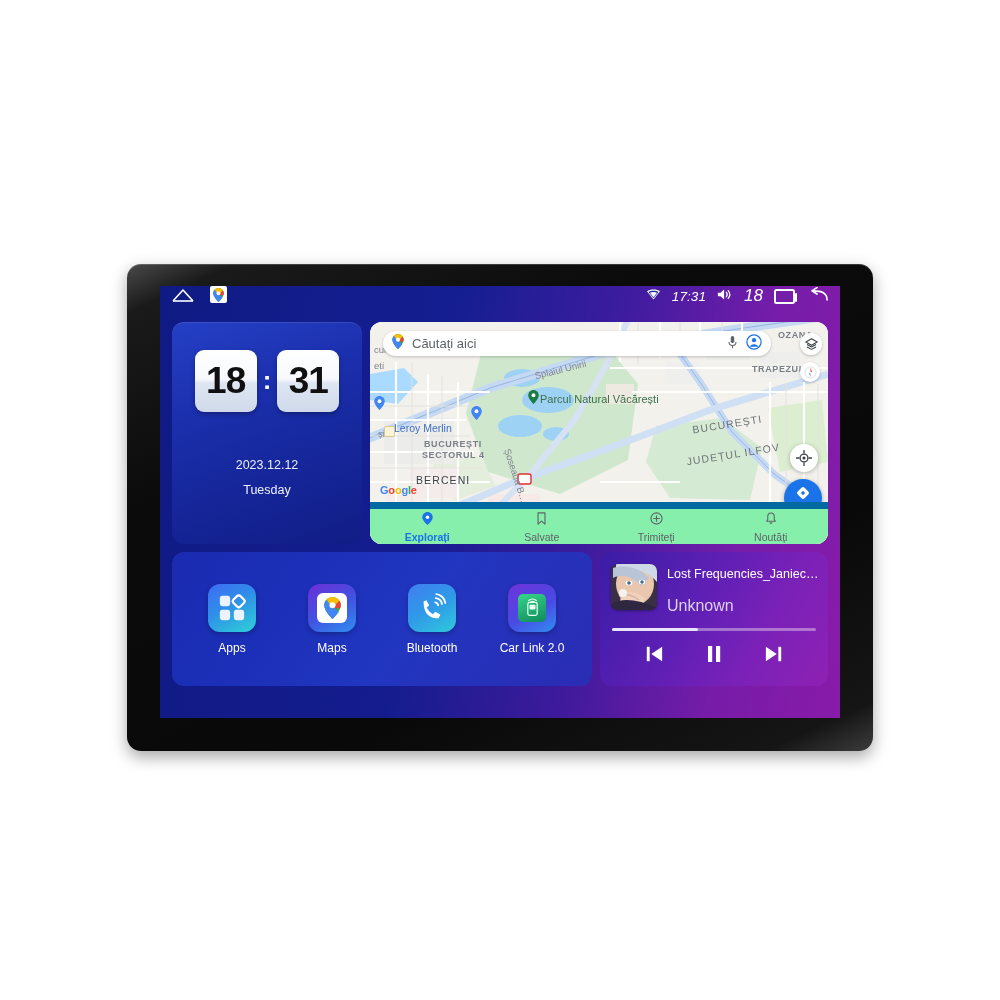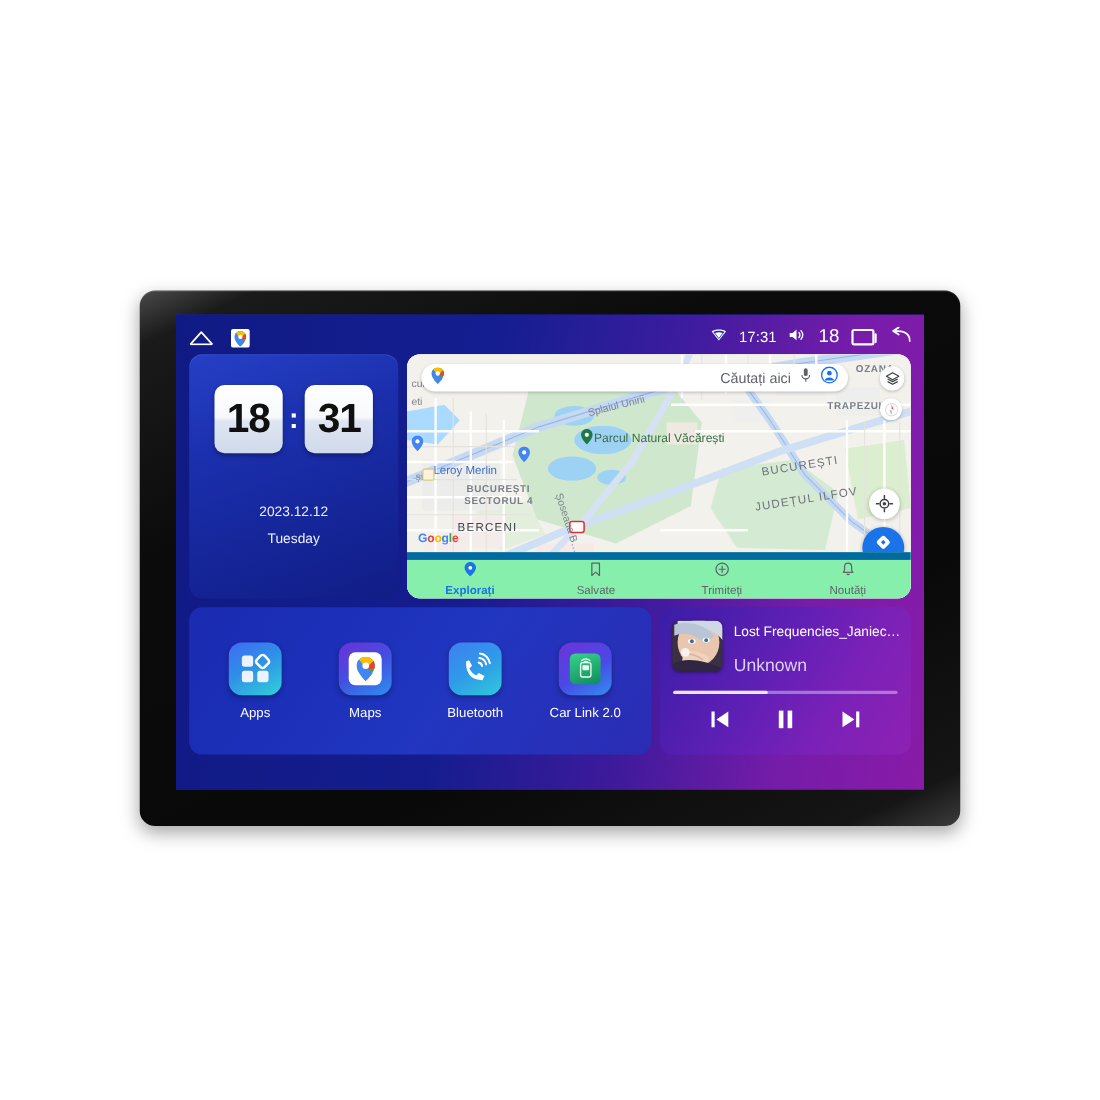--- a/index.html
+++ b/index.html
@@ -38,22 +38,23 @@
     content:"";position:absolute;inset:0;
     background:linear-gradient(100deg, rgba(16,26,132,1) 0%, rgba(21,29,143,.92) 40%,
       rgba(78,28,168,.72) 62%, rgba(140,30,180,.82) 82%, rgba(150,28,175,.9) 100%);
     mix-blend-mode: normal;
   }
   #screen-content { position: absolute; inset: 0; }
 
   
   #status-bar {
     position: absolute; left:0; top:0; width:100%; height:30px;
-    display:flex; align-items:flex-end; padding:0 12px 0 12px;
+    display:flex; align-items:flex-start; padding:0 12px 0 12px;
     color:#fff;
+    font-style:italic;
   }
   .sb-left { display:flex; align-items:center; gap:16px; }
   .sb-right { margin-left:auto; display:flex; align-items:center; gap:11px; font-size:13px; }
   .home-ic { width:22px; height:13px; }
   .maps-badge{
     width:17px;height:17px;border-radius:2px;background:#fff;
     display:flex;align-items:center;justify-content:center;
   }
   .sb-time{ font-size:13.5px; letter-spacing:.1px; }
   .sb-vol{ font-size:17px; }
@@ -93,21 +94,21 @@
     background:#86efac; display:flex; border-top:7px solid #0369a1;
   }
   .mnav{ flex:1; display:flex; flex-direction:column; align-items:center; justify-content:center; gap:2px; }
   .mnav .lbl{ font-size:10.5px; color:#5f6368; }
   .mnav.active .lbl{ color:#1a73e8; font-weight:600; }
   #map-search{
     position:absolute; left:13px; top:9px; width:388px; height:25px;
     background:#fff; border-radius:14px; display:flex; align-items:center;
     padding:0 9px; gap:8px; box-shadow:0 1px 3px rgba(0,0,0,.22);
   }
-  #map-search .ph{ font-size:13px; color:#5f6368; flex:1;text-align:right; }
+  #map-search .ph{ font-size:13px; color:#5f6368; flex:1; }
   .layers-btn{
     position:absolute; right:6px; top:11px; width:22px;height:22px;
     border-radius:50%; background:rgba(255,255,255,.92);
     display:flex;align-items:center;justify-content:center;
     box-shadow:0 1px 3px rgba(0,0,0,.25);
   }
   .compass-btn{
     position:absolute; right:8px; top:40px; width:20px;height:20px;
     border-radius:50%; background:#fff; display:flex;align-items:center;justify-content:center;
     box-shadow:0 1px 3px rgba(0,0,0,.22);

